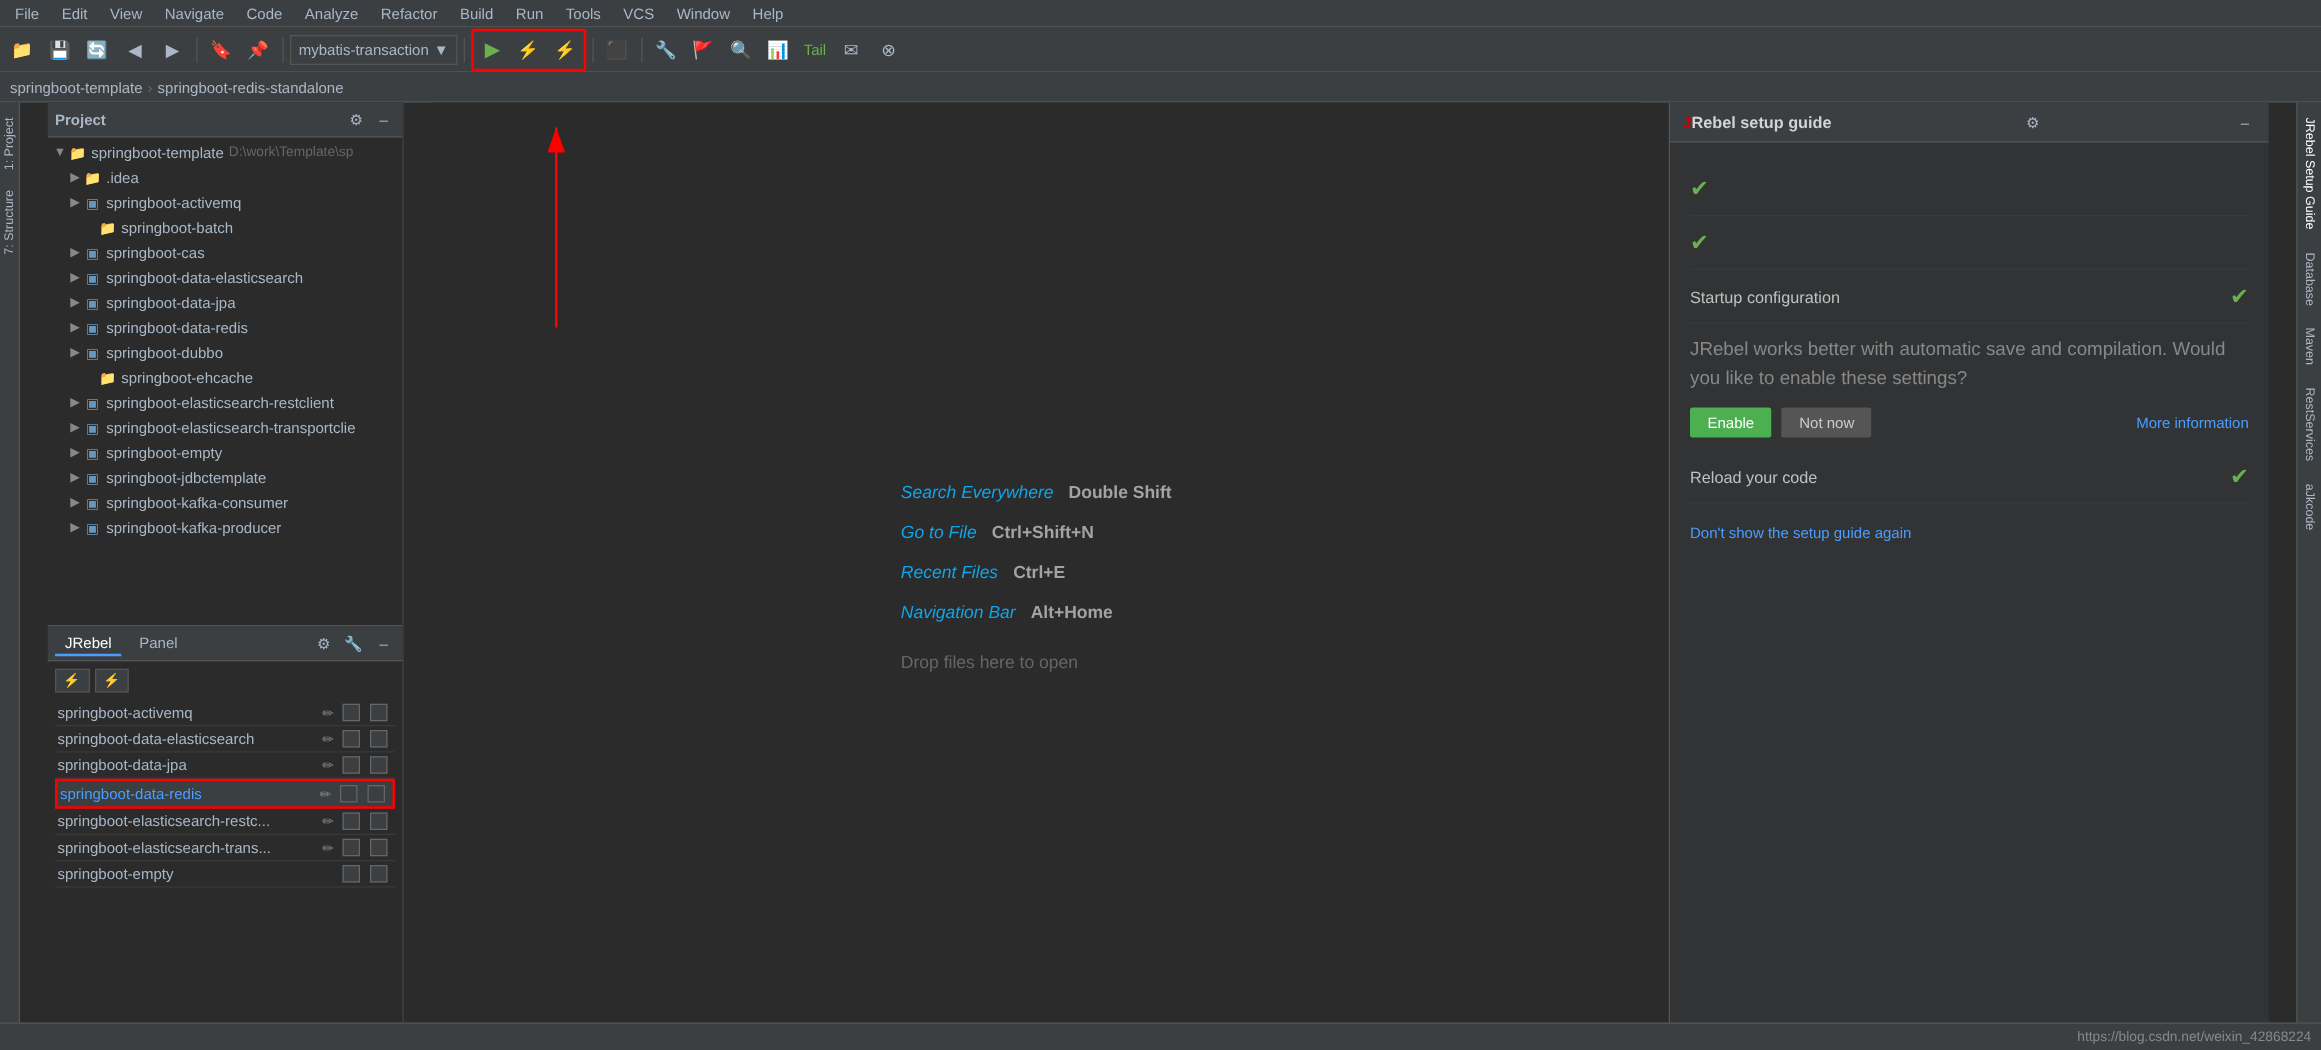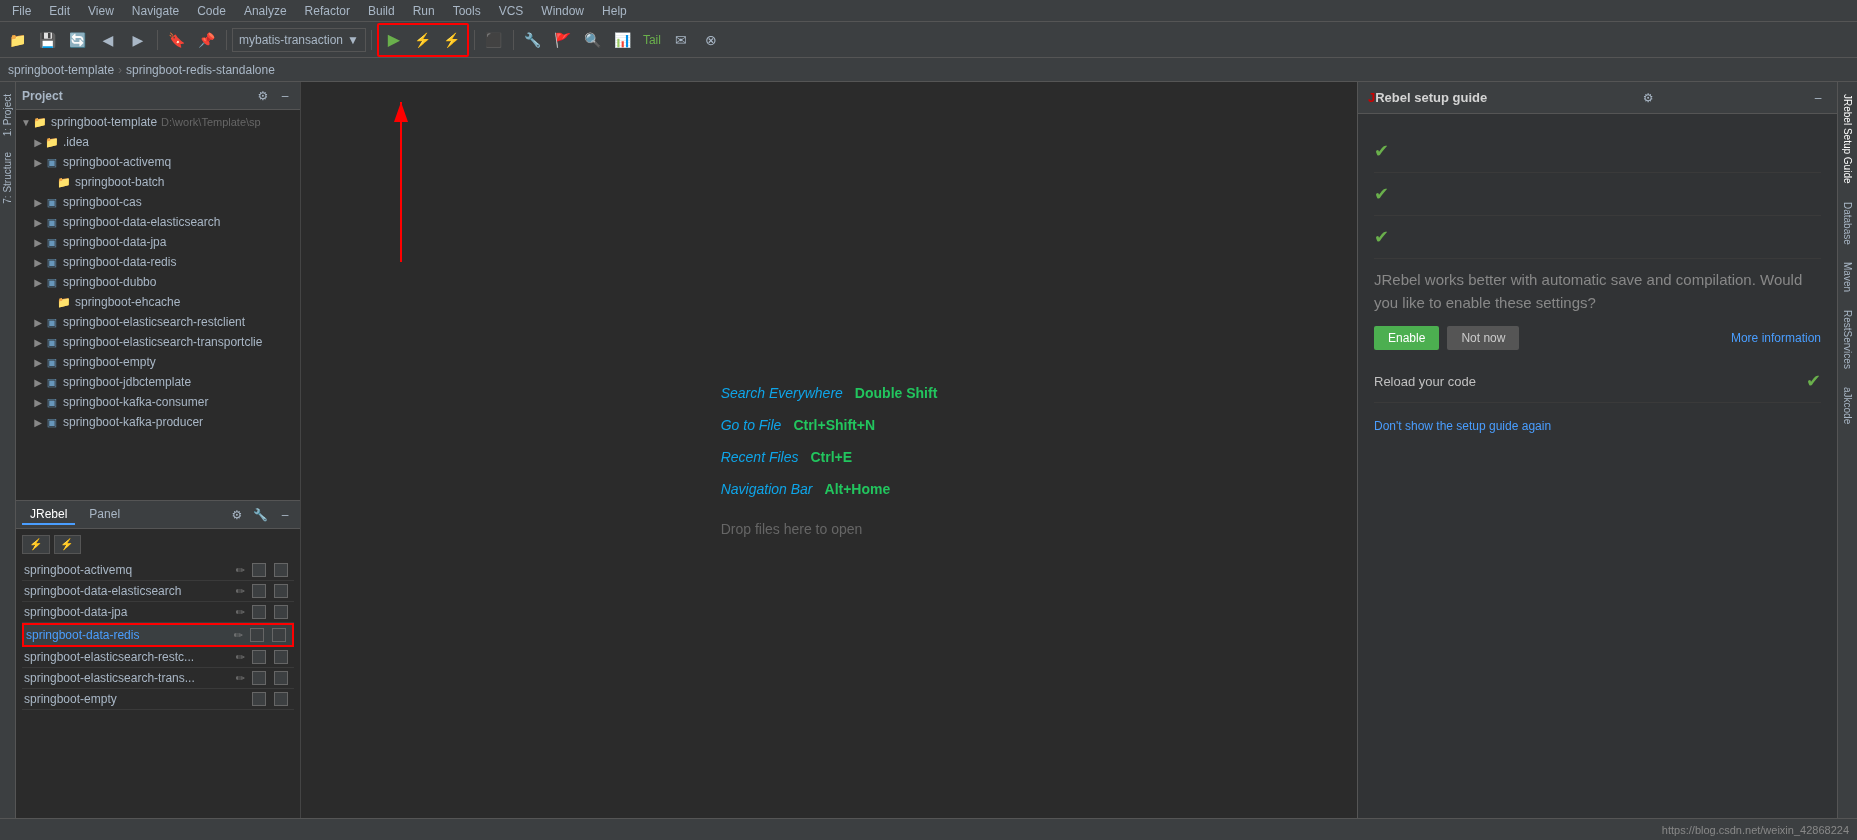--- a/index.html
+++ b/index.html
@@ -93,20 +93,21 @@
       gap: 4px;
       border-bottom: 1px solid #555;
       font-size: 12px;
     }
     .breadcrumb-sep { color: #666; }
 
     
     .main-layout {
       display: flex;
       height: calc(840px - 22px - 36px - 24px);
+      gap: 22px;
     }
 
     
     .left-tabs {
       width: 16px;
       background: #3c3f41;
       border-right: 1px solid #555;
       display: flex;
       flex-direction: column;
       align-items: center;
@@ -284,21 +285,21 @@
       align-items: flex-start;
     }
     .shortcut-row {
       display: flex;
       align-items: center;
       gap: 12px;
       font-size: 14px;
     }
     .shortcut-label { color: #0ea5e9; font-style: italic; }
     .shortcut-key {
-      color: #22c55e;
+      color: #a3a3a3;
       font-weight: bold;
     }
     .drop-text {
       color: #666;
       font-size: 14px;
       margin-top: 8px;
     }
 
     
     .jrebel-right-panel {
@@ -698,20 +699,21 @@
         <span class="check-green">✔</span>
       </div>
 
       
       <div class="setup-item">
         <span class="check-green">✔</span>
       </div>
 
       
       <div class="setup-item">
+        <span class="setup-item-label">Startup configuration</span>
         <span class="check-green">✔</span>
       </div>
 
       
       <div class="setup-section">
         <div class="setup-section-desc">JRebel works better with automatic save and compilation. Would you like to enable these settings?</div>
         <div style="display:flex; align-items:center; gap:8px;">
           <button class="btn-green">Enable</button>
           <button class="btn-gray">Not now</button>
           <span class="more-info">More information</span>

